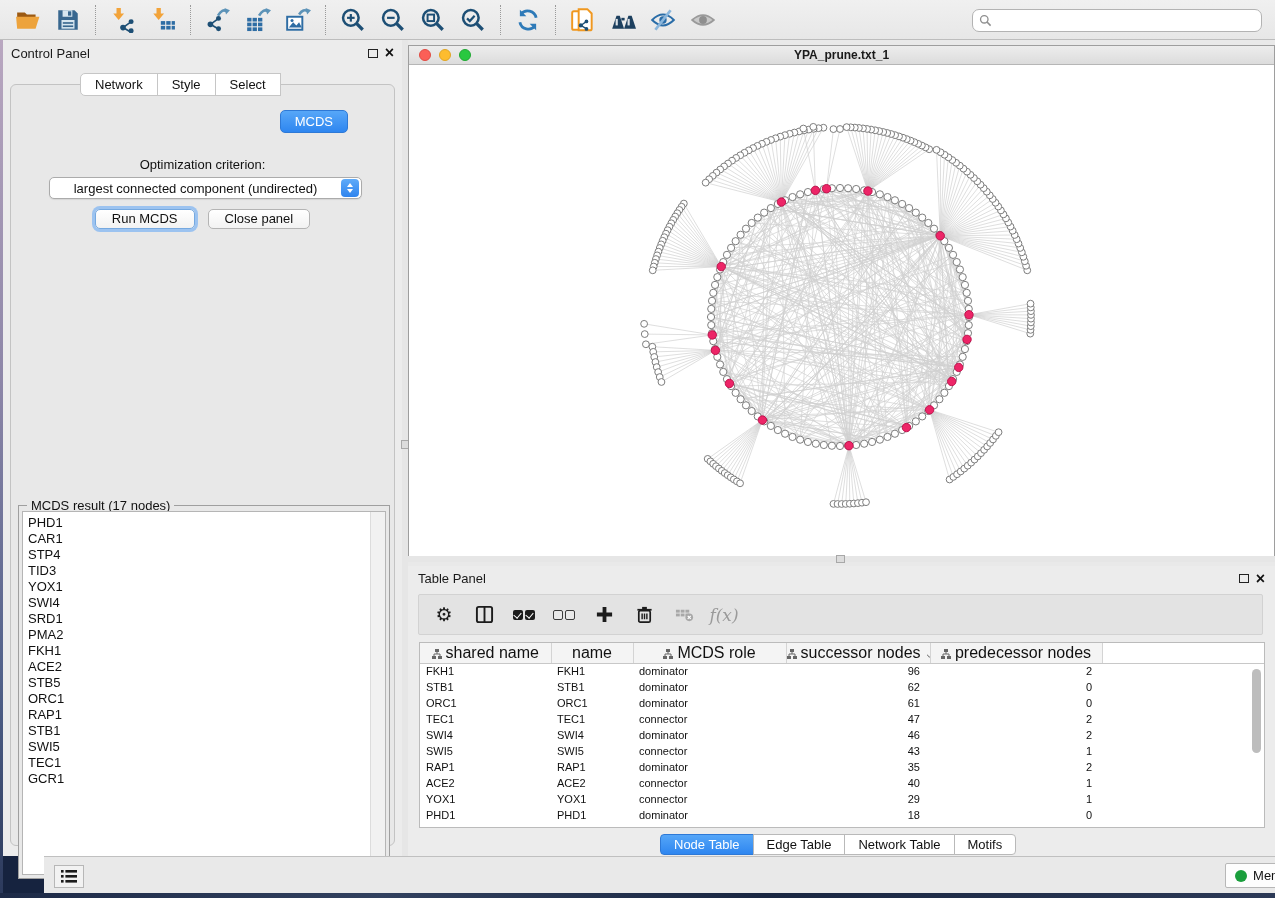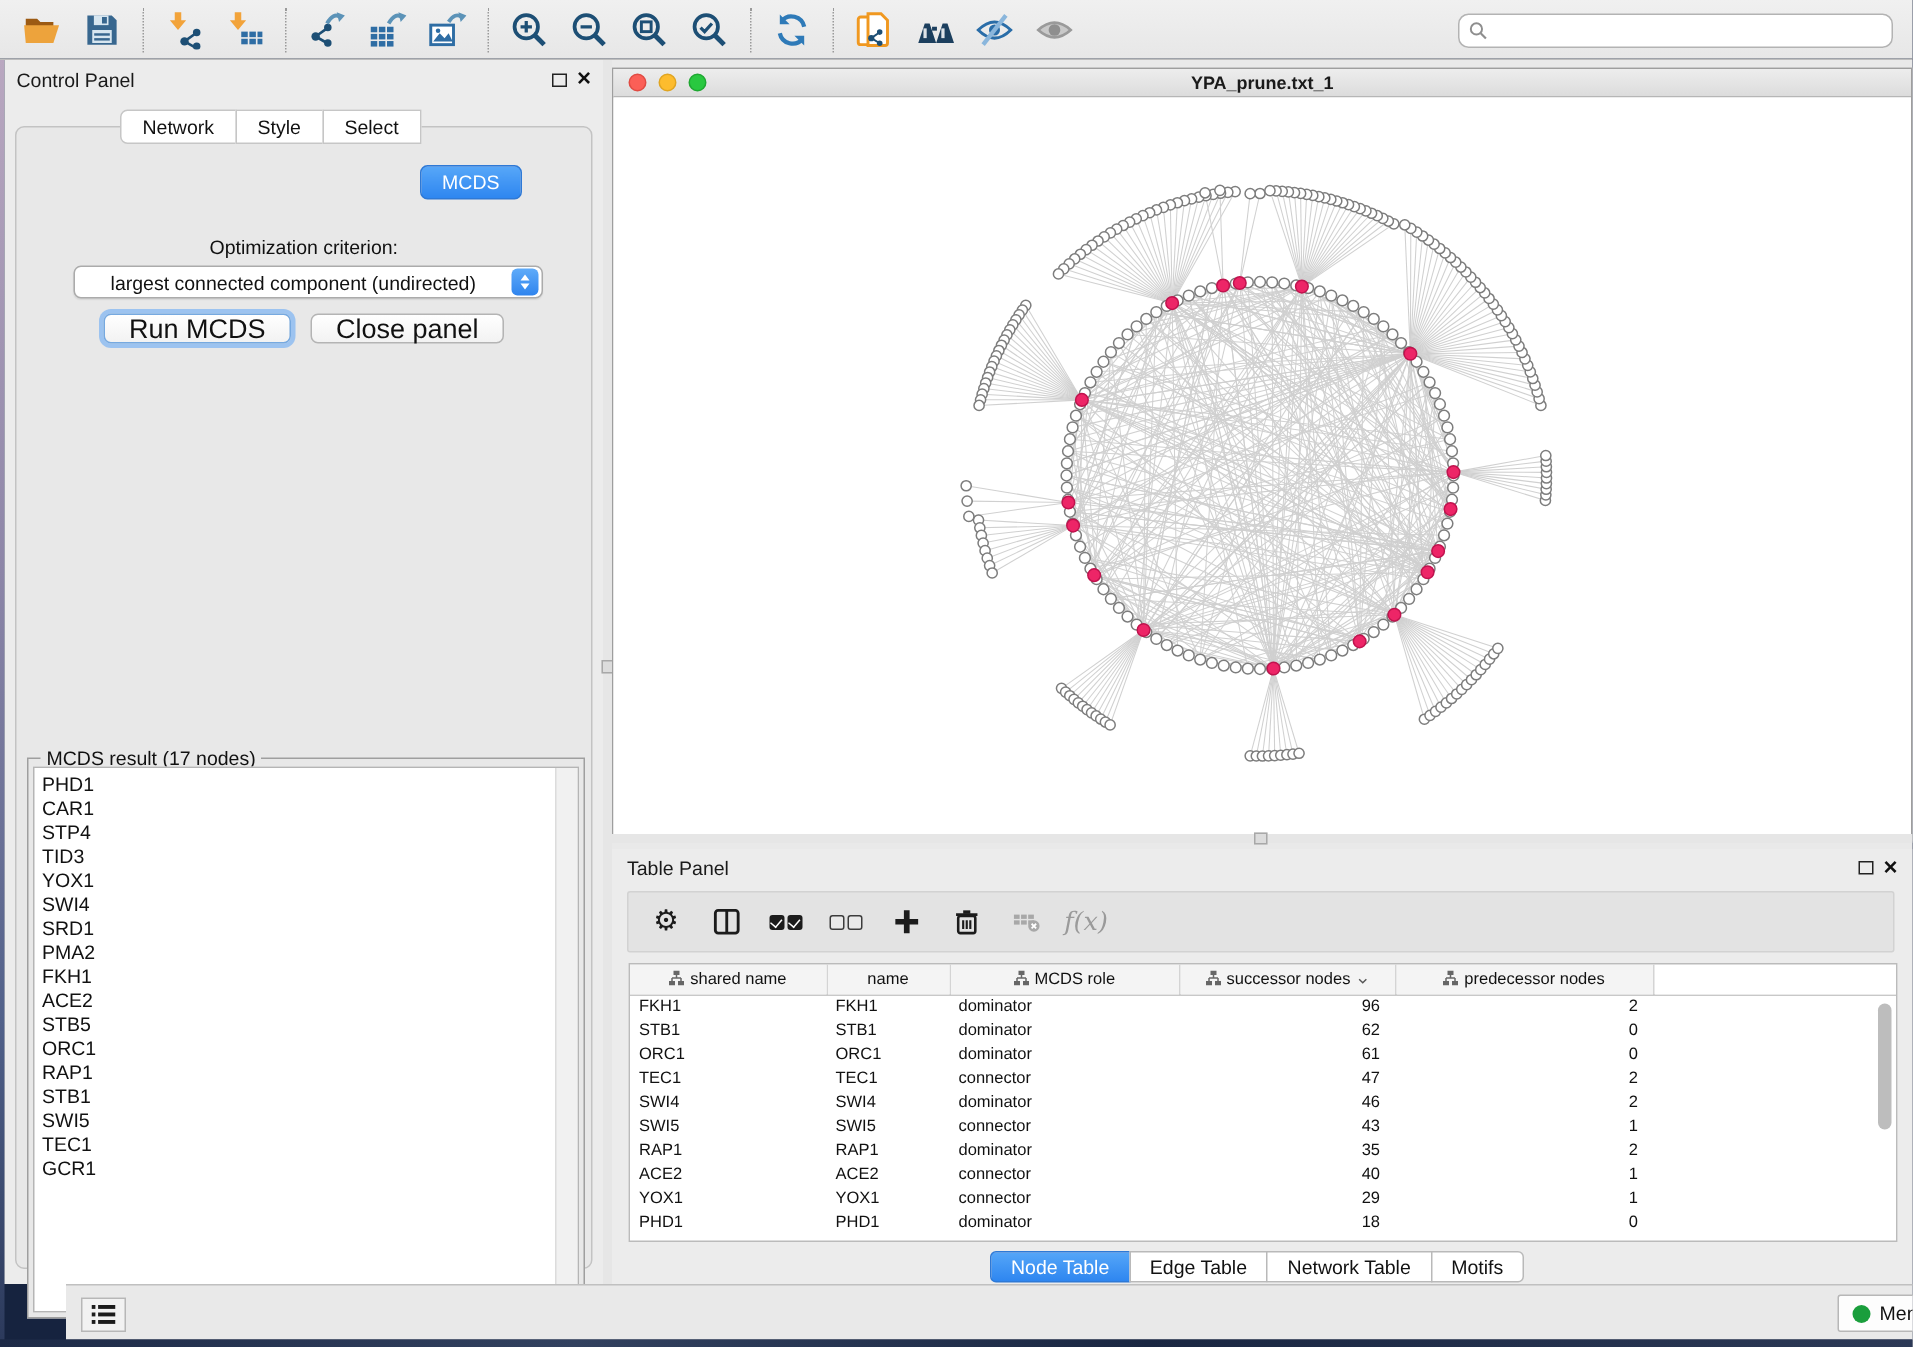--- a/index.html
+++ b/index.html
@@ -45,21 +45,21 @@
   .opt-label { position:absolute; left:0; right:0; top:72px; text-align:center; font-size:13px; color:#111; }
   .dropdown { position:absolute; left:38px; top:92px; width:313px; height:22px; background:#fff;
     border:1px solid #ababab; border-radius:5px; display:flex; align-items:center; box-shadow:0 1px 1px rgba(0,0,0,.08); }
   .dropdown .dd-text { flex:1; text-align:center; font-size:13px; color:#111; }
   .dd-stepper { width:18px; height:18px; margin-right:2px; border-radius:4px;
     background:linear-gradient(#5fabf9,#2f84ee); display:flex; flex-direction:column; align-items:center; justify-content:center; gap:2px; }
   .tri-up { width:0; height:0; border-left:3.5px solid transparent; border-right:3.5px solid transparent; border-bottom:4px solid #fff; }
   .tri-dn { width:0; height:0; border-left:3.5px solid transparent; border-right:3.5px solid transparent; border-top:4px solid #fff; }
   .cp-buttons { position:absolute; left:0; right:0; top:124px; display:flex; justify-content:center; gap:13px; }
   .mac-btn { height:20px; padding:0 16px; background:linear-gradient(#ffffff,#f2f2f2); border:1px solid #b4b4b4;
-    border-radius:5px; font-size:18px; color:#111; line-height:18px; }
+    border-radius:5px; font-size:13px; color:#111; line-height:18px; }
   .mac-btn.focused { box-shadow:0 0 0 3px rgba(105,170,245,.6); border-color:#76a9e0; }
 
   .mcds-fieldset { position:absolute; left:7px; top:420px; width:372px; height:374px;
     border:1px solid #9f9f9f; background:#e8e8e8; }
   .mcds-legend { position:absolute; left:8px; top:-8px; background:#e8e8e8; padding:0 4px; font-size:13px; color:#111; }
   .mcds-list { position:absolute; left:3px; top:5px; right:3px; bottom:3px; background:#fff; border:1px solid #b5b5b5; overflow:hidden; }
   .mcds-items { position:absolute; left:5px; top:3px; right:20px; }
   .mcds-items div { font-size:13px; line-height:16px; color:#111; }
   .mcds-scroll { position:absolute; right:0; top:0; bottom:0; width:15px; background:#f1f1f1; border-left:1px solid #dcdcdc; }
 
@@ -91,21 +91,21 @@
   .cb.dark { background:#1c1c1c; position:relative; }
   .cb.dark:after { content:""; position:absolute; left:2px; top:1px; width:4px; height:6px;
     border:solid #fff; border-width:0 1.6px 1.6px 0; transform:rotate(40deg); }
   .cb.lite { border:1.5px solid #3c3c3c; background:#e9e9e9; }
   .cb + .cb { margin-left:2px; }
   .fx { font-family:"DejaVu Serif", serif; font-style:italic; font-size:17px; color:#9a9a9a; }
 
   .node-table { position:absolute; left:11px; top:76px; width:846px; height:186px; background:#fff; border:1px solid #bbb; }
   table.nt { border-collapse:collapse; width:100%; table-layout:fixed; }
   .nt th { height:20px; background:#f4f4f4; border-right:1px solid #d4d4d4; border-bottom:1px solid #c8c8c8;
-    font-size:11px; font-weight:normal; color:#111; text-align:center; position:relative; white-space:nowrap; overflow:hidden; }
+    font-size:16px; font-weight:normal; color:#111; text-align:center; position:relative; white-space:nowrap; overflow:hidden; }
   .nt th .attr-ic { vertical-align:-1px; margin-right:4px; }
   .nt td { height:16px; font-size:11px; color:#111; padding:0 6px; white-space:nowrap; overflow:hidden; }
   .nt td.num { text-align:right; padding-right:10px; }
   .nt th:last-child { border-right:none; background:#fff; border-bottom:1px solid #c8c8c8; }
   .sortchev { display:inline-block; margin-left:5px; width:7px; height:4px; }
   .nt-scroll { position:absolute; right:3px; top:26px; width:9px; height:84px; background:#bdbdbd; border-radius:5px; }
 
   .tp-tabs { position:absolute; left:252px; top:268px; height:21px; display:flex; }
   .tp-tab { padding:0 13px; height:21px; line-height:20px; font-size:13px; background:#fff; border:1px solid #b9b9b9;
     margin-left:-1px; color:#111; }

